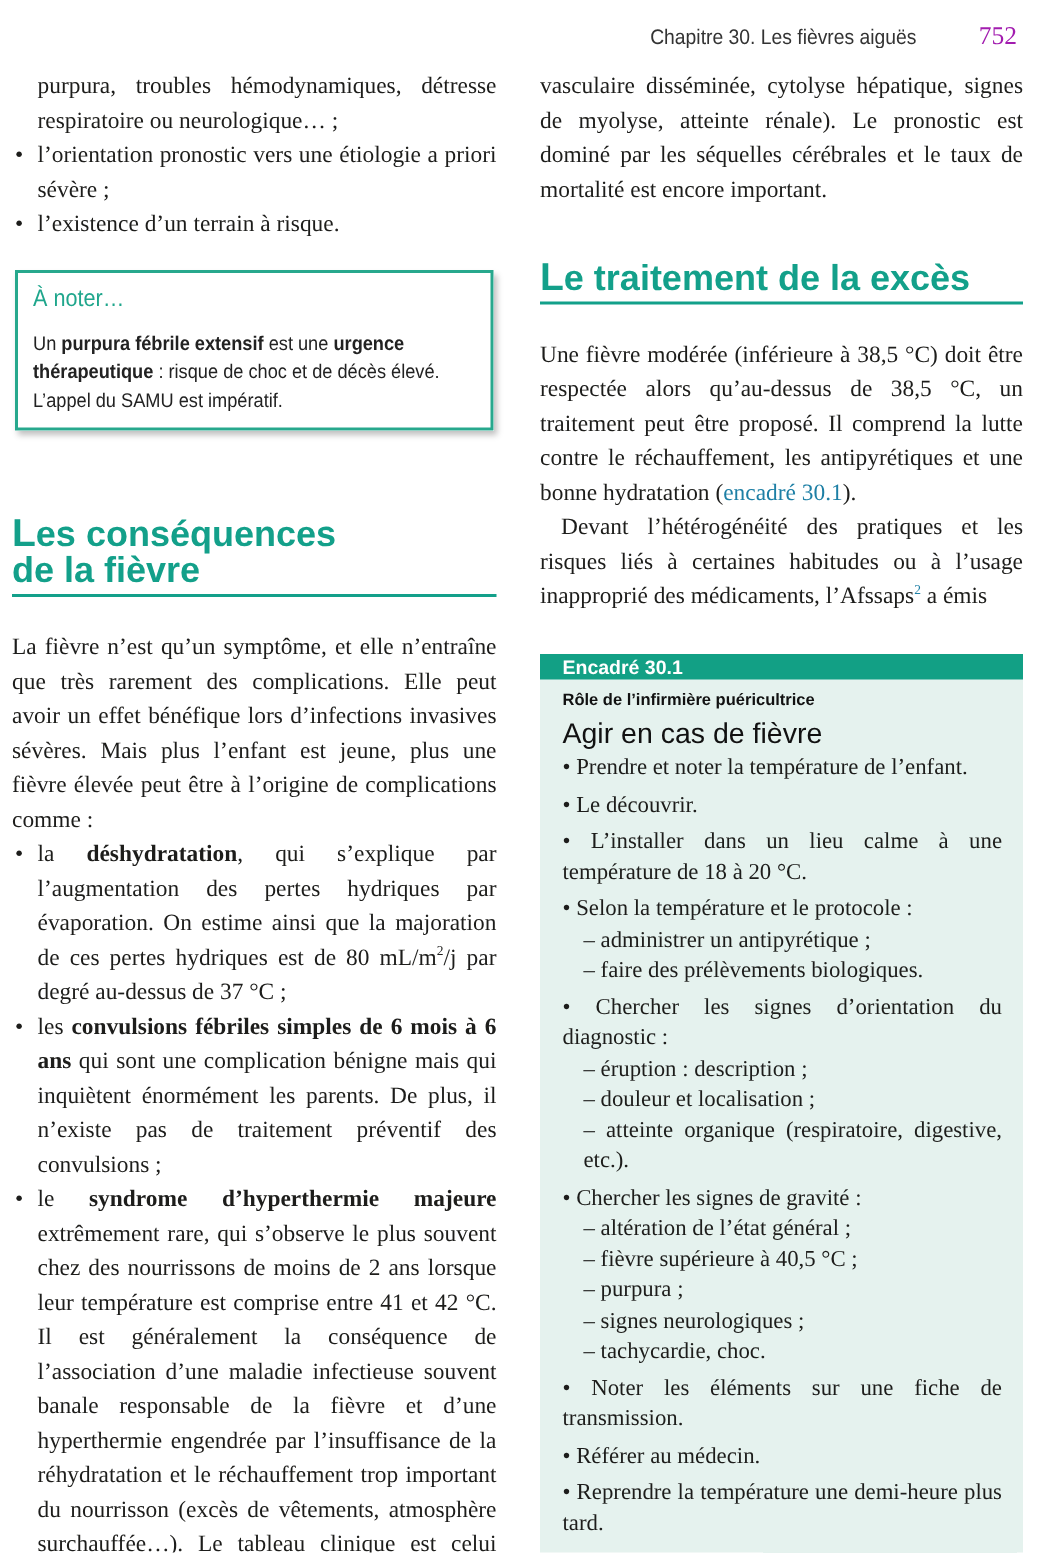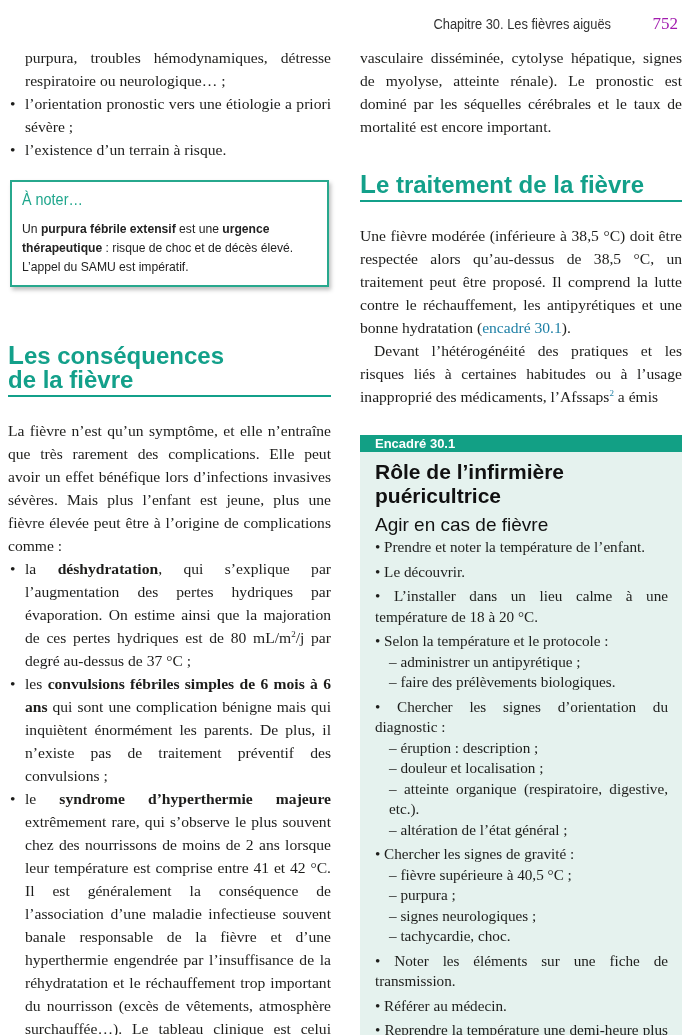--- a/index.html
+++ b/index.html
@@ -24,21 +24,21 @@
 
     .note { margin: 19px 2px 0 2px; border: 2px solid #27a88d; padding: 7px 10px 9px 10px; box-shadow: 2px 3px 4px rgba(0,0,0,0.25); }
     .note .note-title { font-family: "Liberation Sans", sans-serif; font-size: 16px; color: #1fa68c; margin: 2px 0 10px 0; transform: scaleX(0.9); transform-origin: left; }
     .note .note-body { font-family: "Liberation Sans", sans-serif; font-size: 13.2px; line-height: 19px; color: #222; transform: scaleX(0.92); transform-origin: left; width: 108%; }
 
     .h1 { font-family: "Liberation Sans", sans-serif; color: #13a08a; font-size: 24px; line-height: 24px; margin: 0; padding-bottom: 3px; border-bottom: 2px solid #13a08a; }
     .h1 .cap { font-weight: bold; font-size: 26px; }
 
     .encadre { background: #e5f2ee; margin-top: 27px; padding-bottom: 10px; }
     .encadre .tag { background: #12a085; color: #ffffff; font-family: "Liberation Sans", sans-serif; font-weight: bold; font-size: 13px; height: 17px; line-height: 17px; padding-left: 15px; }
-    .encadre .enc-title { font-family: "Liberation Sans", sans-serif; font-weight: bold; font-size: 21px; color: #111; margin: 8px 0 0 15px; }
+    .encadre .enc-title { font-family: "Liberation Sans", sans-serif; font-weight: bold; font-size: 11px; color: #111; margin: 8px 0 0 15px; }
     .encadre .enc-sub { font-family: "Liberation Sans", sans-serif; font-size: 19px; color: #111; margin: 6px 0 1px 15px; }
     .encadre .items { padding: 0 14px 0 15px; }
     .encadre .it { font-family: "Liberation Serif", serif; font-size: 15.2px; line-height: 20.5px; text-align: justify; }
     .encadre .it.gap { margin-top: 4px; }
     .encadre .dash { padding-left: 14px; }
     .link { color: #1d7fa5; }
     sup { font-size: 9px; line-height: 0; }
     sup.blue { color: #1d7fa5; }
   </style>
 </head>
@@ -75,43 +75,43 @@
     <li><span>la </span><b>déshydratation</b><span>, qui s’explique par l’augmentation des pertes hydriques par évaporation. On estime ainsi que la majoration de ces pertes hydriques est de 80 mL/m</span><sup>2</sup><span>/j par degré au-dessus de 37 °C ;</span></li>
     <li><span>les </span><b>convulsions fébriles simples de 6 mois à 6 ans</b><span> qui sont une complication bénigne mais qui inquiètent énormément les parents. De plus, il n’existe pas de traitement préventif des convulsions ;</span></li>
     <li><span>le </span><b>syndrome d’hyperthermie majeure</b><span> extrêmement rare, qui s’observe le plus souvent chez des nourrissons de moins de 2 ans lorsque leur température est comprise entre 41 et 42 °C. Il est généralement la conséquence de l’association d’une maladie infectieuse souvent banale responsable de la fièvre et d’une hyperthermie engendrée par l’insuffisance de la réhydratation et le réchauffement trop important du nourrisson (excès de vêtements, atmosphère surchauffée…). Le tableau clinique est celui d’une défaillance multiviscérale : collapsus cardiovasculaire, coma, convulsions et graves désordres biologiques (acidose métabolique, troubles de la coagulation et thrombopénie, syndrome de coagulation intra-</span></li>
   </ul>
 </div>
 
 <div class="col col-right serif">
   <p class="para" style="padding-left:0">vasculaire disséminée, cytolyse hépatique, signes de myolyse, atteinte rénale). Le pronostic est dominé par les séquelles cérébrales et le taux de mortalité est encore important.</p>
 
   <div style="height:34px"></div>
-  <h2 class="h1"><span class="cap">L</span><span>e traitement de la fièvre</span></h2>
+  <h2 class="h1"><span class="cap">L</span><span>e traitement de la excès</span></h2>
 
   <div style="height:22px"></div>
   <p class="para"><span>Une fièvre modérée (inférieure à 38,5 °C) doit être respectée alors qu’au-dessus de 38,5 °C, un traitement peut être proposé. Il comprend la lutte contre le réchauffement, les antipyrétiques et une bonne hydratation (</span><span class="link">encadré 30.1</span><span>).</span></p>
   <p class="para indent-first"><span>Devant l’hétérogénéité des pratiques et les risques liés à certaines habitudes ou à l’usage inapproprié des médicaments, l’Afssaps</span><sup class="blue">2</sup><span> a émis</span></p>
 
   <div class="encadre">
     <div class="tag">Encadré 30.1</div>
     <div class="enc-title">Rôle de l’infirmière puéricultrice</div>
     <div class="enc-sub">Agir en cas de fièvre</div>
     <div class="items" id="enc-items">
         <div class="it">• Prendre et noter la température de l’enfant.</div>
         <div class="it gap">• Le découvrir.</div>
         <div class="it gap">• L’installer dans un lieu calme à une température de 18 à 20 °C.</div>
         <div class="it gap">• Selon la température et le protocole :</div>
         <div class="it dash">– administrer un antipyrétique ;</div>
         <div class="it dash">– faire des prélèvements biologiques.</div>
         <div class="it gap">• Chercher les signes d’orientation du diagnostic :</div>
         <div class="it dash">– éruption : description ;</div>
         <div class="it dash">– douleur et localisation ;</div>
         <div class="it dash">– atteinte organique (respiratoire, digestive, etc.).</div>
+        <div class="it gap">• Chercher les signes de gravité :</div>
         <div class="it dash">– altération de l’état général ;</div>
-        <div class="it gap">• Chercher les signes de gravité :</div>
         <div class="it dash">– fièvre supérieure à 40,5 °C ;</div>
         <div class="it dash">– purpura ;</div>
         <div class="it dash">– signes neurologiques ;</div>
         <div class="it dash">– tachycardie, choc.</div>
         <div class="it gap">• Noter les éléments sur une fiche de transmission.</div>
         <div class="it gap">• Référer au médecin.</div>
         <div class="it gap">• Reprendre la température une demi-heure plus tard.</div>
       </div>
   </div>
 

